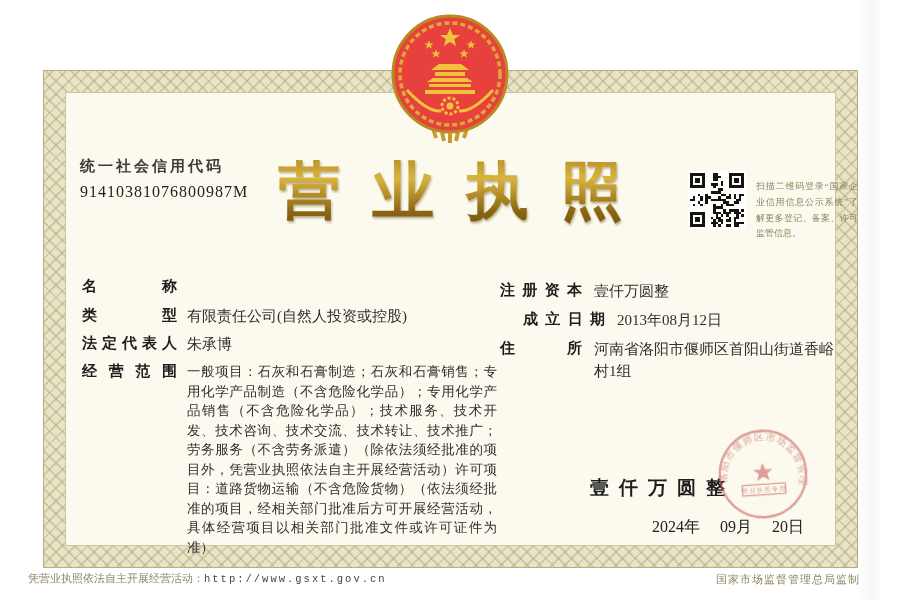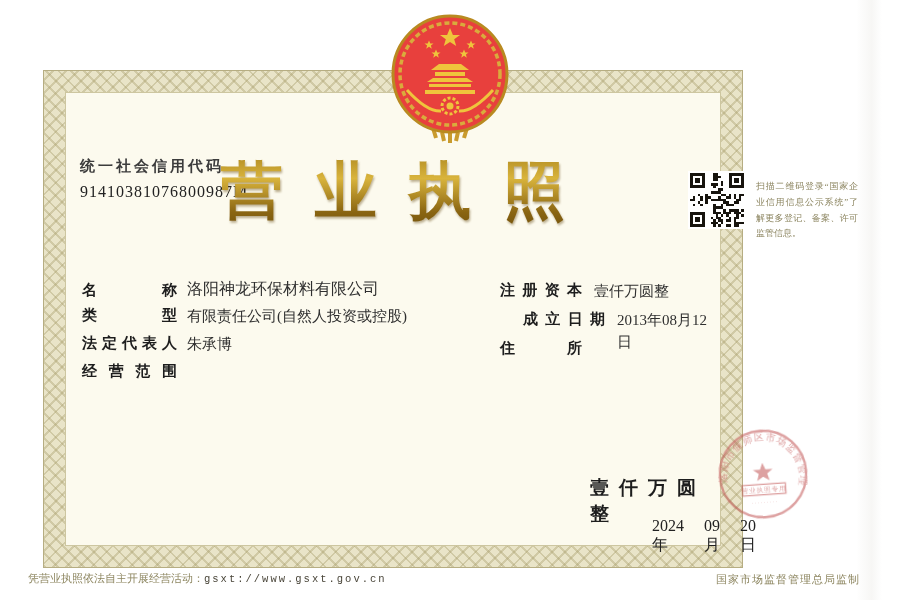--- a/index.html
+++ b/index.html
@@ -1,21 +1,21 @@
 <!DOCTYPE html>
 <html><head>
 <meta charset="utf-8">
 <style>
   html,body{margin:0;padding:0;background:#ffffff;}
   .page{position:relative;width:900px;height:600px;background:#ffffff;overflow:hidden;
         font-family:"Liberation Serif","DejaVu Serif",serif;color:#2b2b2b;}
   .page::after{content:"";position:absolute;top:0;right:18px;width:26px;height:100%;
         background:linear-gradient(90deg,rgba(0,0,0,0) 0%,rgba(120,110,80,.06) 60%,rgba(0,0,0,0) 100%);pointer-events:none;}
   
-  .frame{position:absolute;left:43px;top:70px;width:700px;height:498px;box-sizing:border-box;
+  .frame{position:absolute;left:43px;top:70px;width:815px;height:498px;box-sizing:border-box;
         border:1px solid #b6ad82;padding:21px;
         background:
           repeating-linear-gradient(45deg, rgba(168,158,108,.38) 0 2px, rgba(0,0,0,0) 2px 9px),
           repeating-linear-gradient(-45deg, rgba(168,158,108,.38) 0 2px, rgba(0,0,0,0) 2px 9px),
           #e9e4c8;}
   .paper{position:relative;width:100%;height:100%;background:#fcfaee;border:1px solid #cdc6a0;box-sizing:border-box;}
   
   .emblem{position:absolute;left:385px;top:12px;width:130px;height:134px;z-index:5;}
   
   .credit{position:absolute;left:14px;top:64px;}
@@ -203,46 +203,47 @@
           <div style="grid-row:20;grid-column:21"></div>
           <div style="grid-row:21;grid-column:10"></div>
           <div style="grid-row:21;grid-column:12"></div>
           <div style="grid-row:21;grid-column:15"></div>
           <div style="grid-row:21;grid-column:16"></div>
           <div style="grid-row:21;grid-column:18"></div>
           <div style="grid-row:21;grid-column:19"></div>
         </div>
       <div class="qr-hint">扫描二维码登录“国家企业信用信息公示系统”了解更多登记、备案、许可监管信息。</div>
 
-      <div class="row" style="left:16px;top:184px;align-items:flex-end;">
+      <div class="row" style="left:16px;top:184px;">
         <span class="flabel w95">名称</span>
-        <span class="fval" style="font-size:16px">洛阳神龙环保材料有限公司</span>
       </div>
       <div class="row" style="left:16px;top:213px;">
         <span class="flabel w95">类型</span>
         <span class="fval">有限责任公司(自然人投资或控股)</span>
       </div>
       <div class="row" style="left:16px;top:241px;">
         <span class="flabel w95">法定代表人</span>
         <span class="fval">朱承博</span>
       </div>
       <div class="row" style="left:16px;top:269px;">
         <span class="flabel w95">经营范围</span>
+        <span class="fval scope">一般项目：石灰和石膏制造；石灰和石膏销售；专用化学产品制造（不含危险化学品）；专用化学产品销售（不含危险化学品）；技术服务、技术开发、技术咨询、技术交流、技术转让、技术推广；劳务服务（不含劳务派遣）（除依法须经批准的项目外，凭营业执照依法自主开展经营活动）许可项目：道路货物运输（不含危险货物）（依法须经批准的项目，经相关部门批准后方可开展经营活动，具体经营项目以相关部门批准文件或许可证件为准）</span>
       </div>
 
       <div class="row" style="left:434px;top:188px;">
         <span class="flabel w82">注册资本</span>
         <span class="fval">壹仟万圆整</span>
       </div>
       <div class="row" style="left:434px;top:217px;margin-left:23px;">
         <span class="flabel w82">成立日期</span>
         <span class="fval">2013年08月12日</span>
       </div>
       <div class="row" style="left:434px;top:246px;">
         <span class="flabel w82">住所</span>
+        <span class="fval" style="width:243px">河南省洛阳市偃师区首阳山街道香峪村1组</span>
       </div>
 
       <div class="registrar">壹仟万圆整</div>
       <div class="issue-date">
         <span>2024年</span>
         <span>09月</span>
         <span>20日</span>
       </div>
 
       <svg class="seal" viewBox="0 0 100 100">
@@ -254,17 +255,17 @@
         <polygon points="50,38 52.9,45.2 60.5,45.2 54.5,49.8 56.7,57.2 50,52.8 43.3,57.2 45.5,49.8 39.5,45.2 47.1,45.2" fill="#c25555"></polygon>
         <rect x="27" y="61" width="46" height="11" fill="none" stroke="#c25555" stroke-width="1.4"></rect>
         <text x="50" y="69.5" font-size="7" fill="#c25555" text-anchor="middle" letter-spacing="1">营业执照专用</text>
         <text x="50" y="82" font-size="5" fill="#c25555" text-anchor="middle" letter-spacing="1.5">·········</text>
       </svg>
 
     </div>
   </div>
 
   <div class="footer-left">
-    <span>凭营业执照依法自主开展经营活动：</span><span class="url">gsxt://www.gsxt.gov.cn</span>
+    <span>凭营业执照依法自主开展经营活动：</span><span class="url">http://www.gsxt.gov.cn</span>
   </div>
   <div class="footer-right">国家市场监督管理总局监制</div>
 
 </div>
 
 </body></html>

